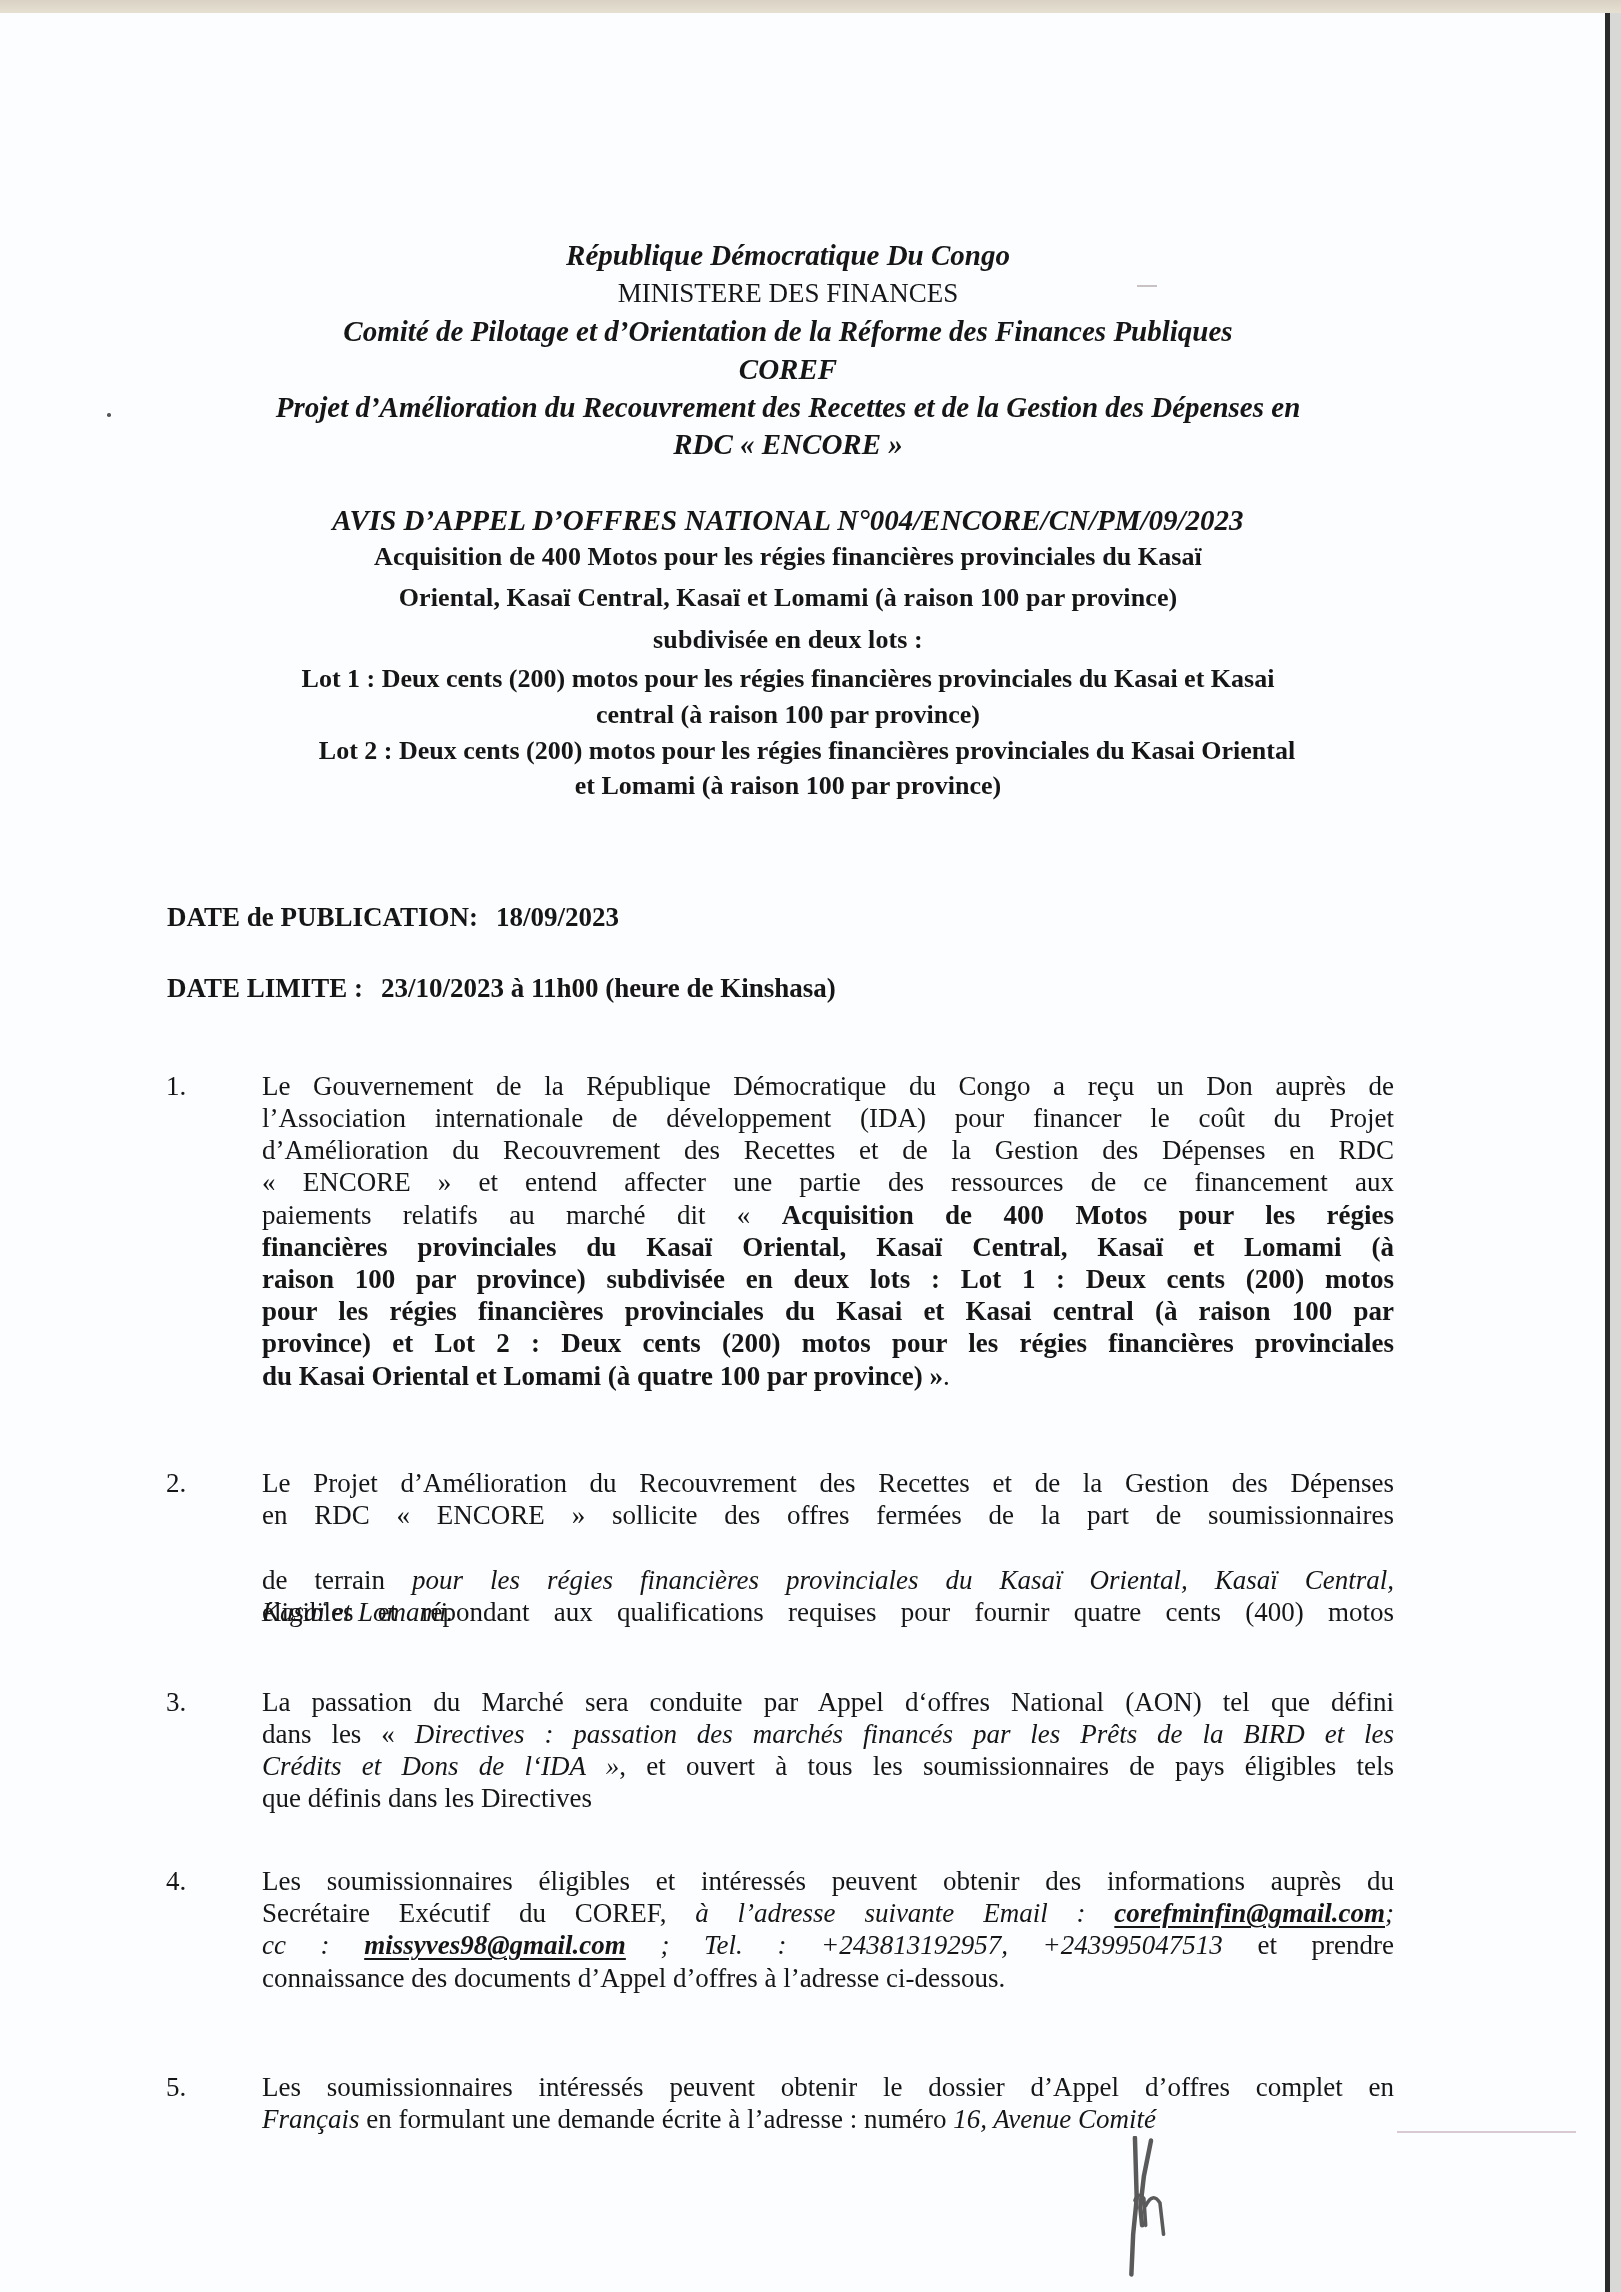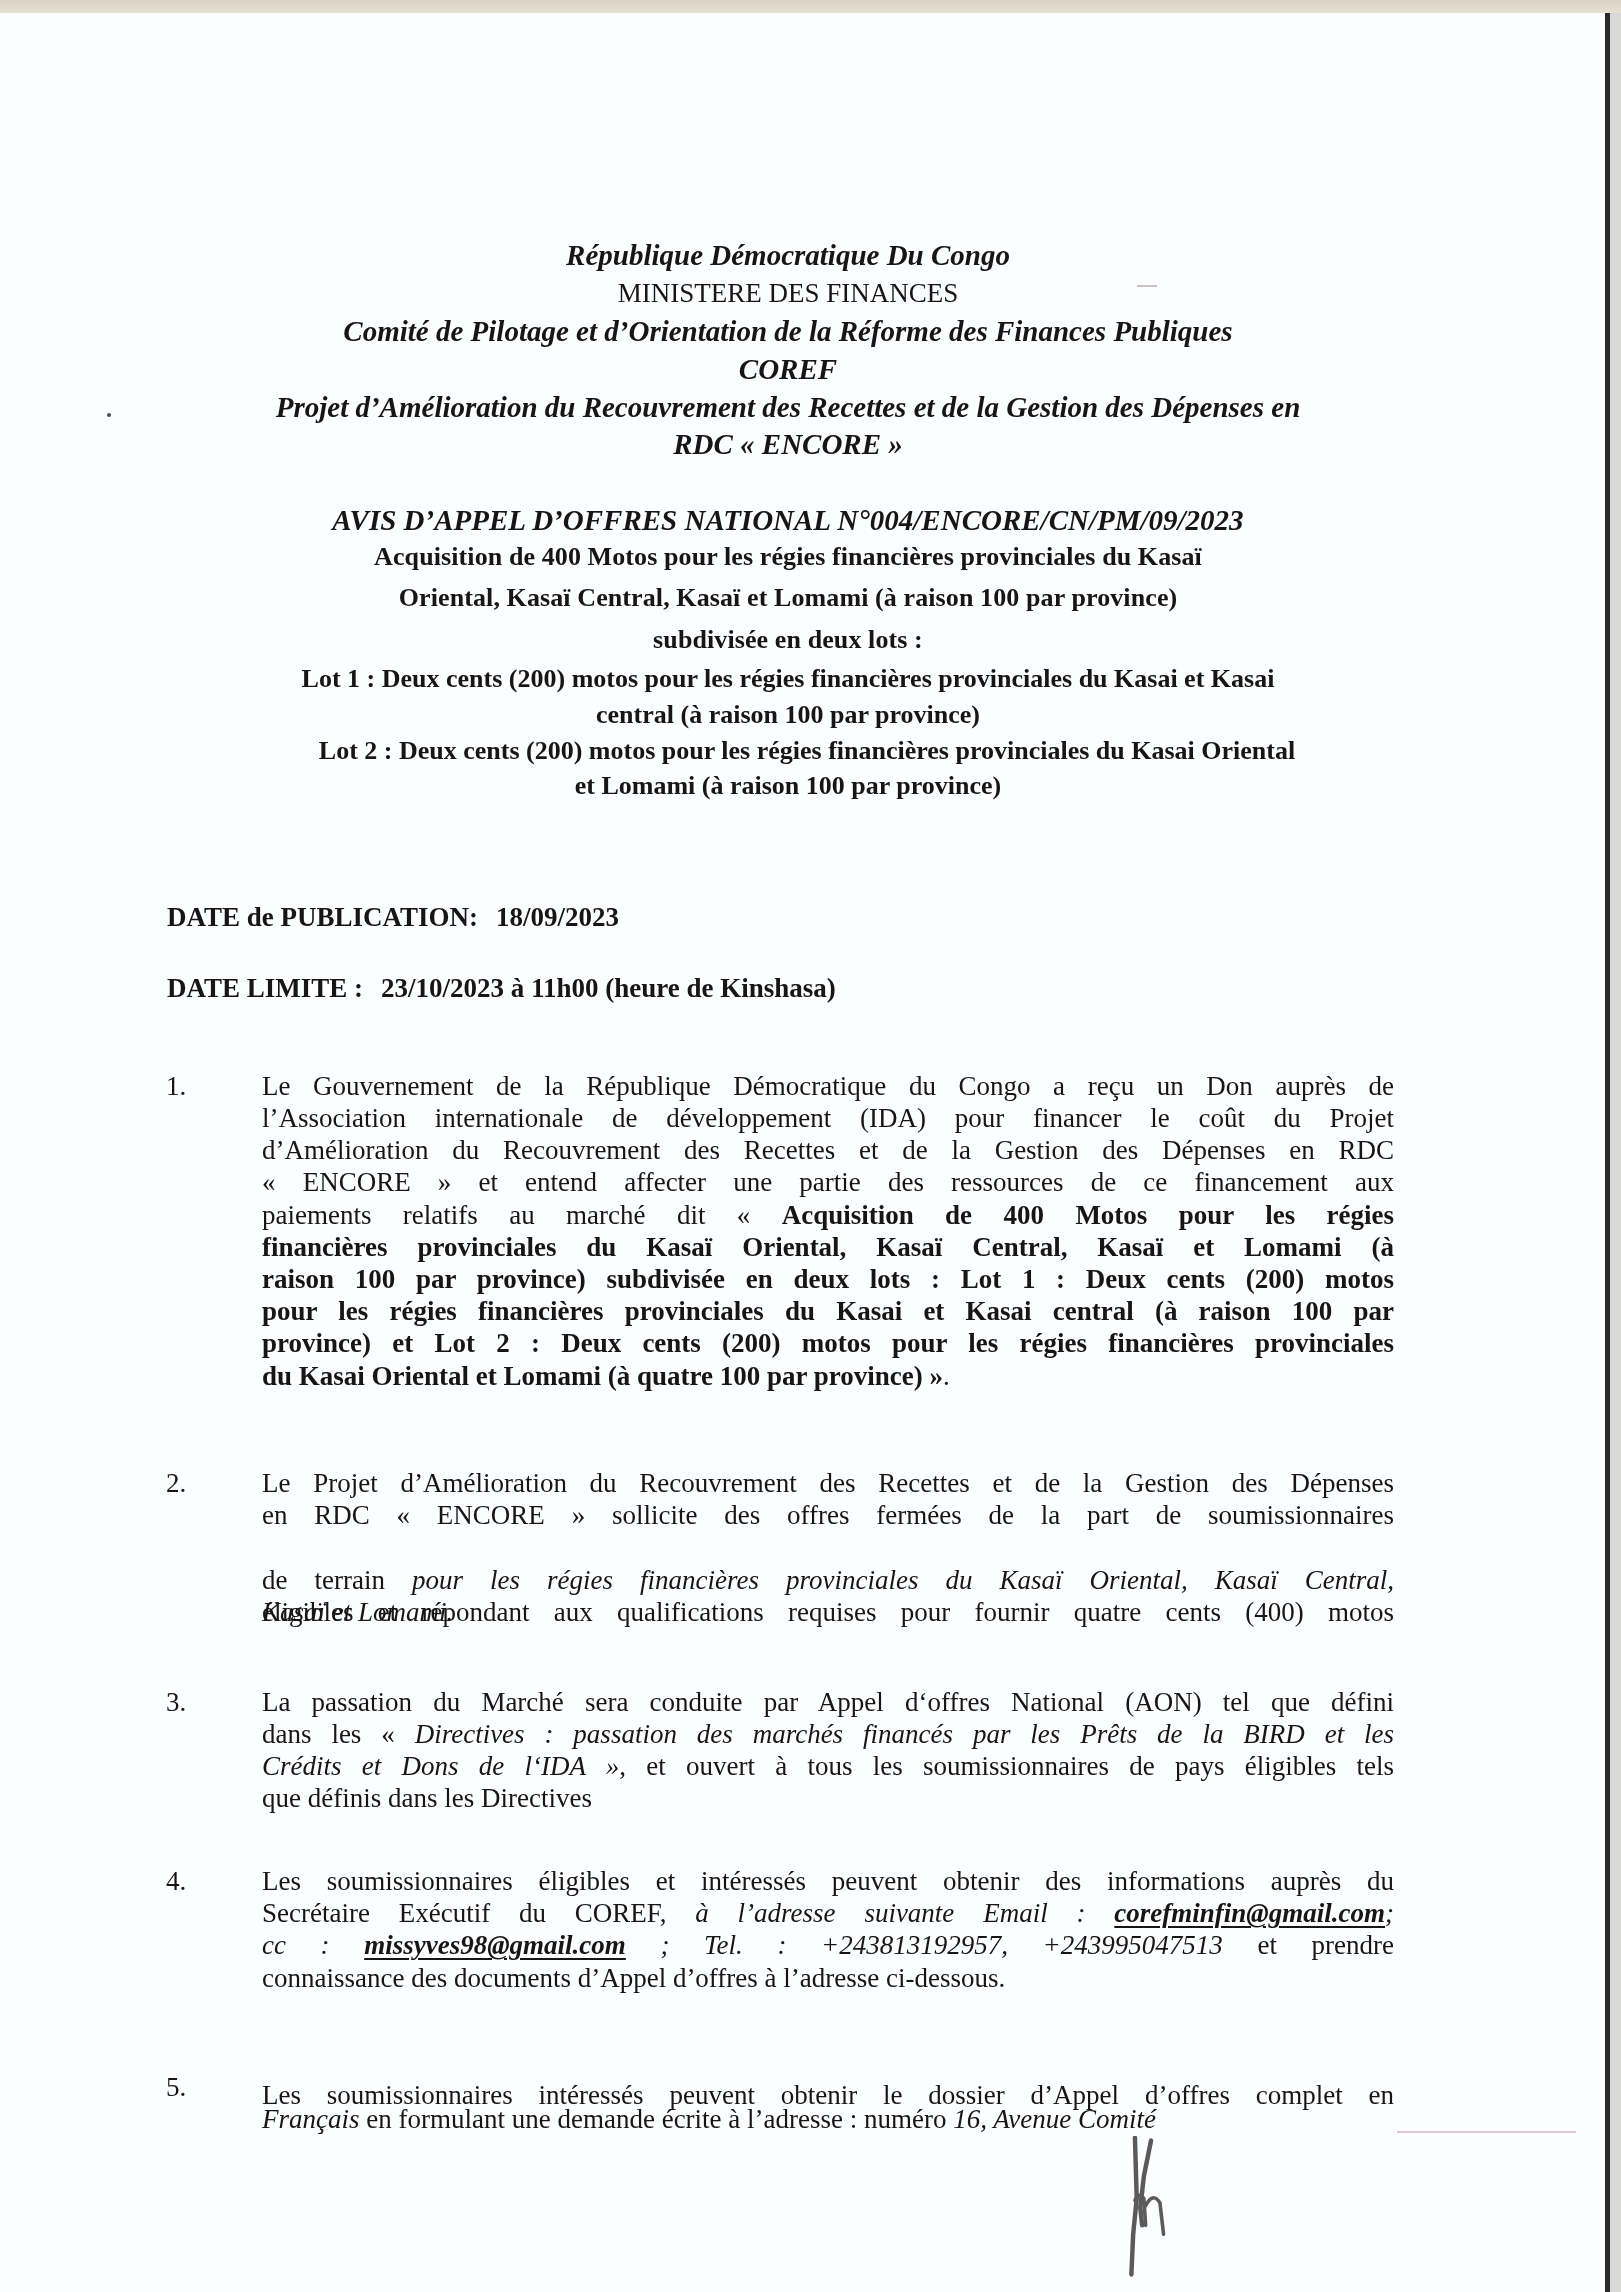--- a/index.html
+++ b/index.html
@@ -115,21 +115,21 @@
     <div class="p-line" style="top: 1684px;"><span>La passation du Marché sera conduite par Appel d‘offres National (AON) tel que défini</span></div>
     <div class="p-line" style="top: 1716px;"><span>dans les « </span><span class="i">Directives : passation des marchés financés par les Prêts de la BIRD et les</span></div>
     <div class="p-line" style="top: 1748px;"><span class="i">Crédits et Dons de l‘IDA »</span><span>, et ouvert à tous les soumissionnaires de pays éligibles tels</span></div>
     <div class="p-line last" style="top: 1780px;"><span>que définis dans les Directives</span></div>
     <div class="num" style="top: 1863px;">4.</div>
     <div class="p-line" style="top: 1863px;"><span>Les soumissionnaires éligibles et intéressés peuvent obtenir des informations auprès du</span></div>
     <div class="p-line" style="top: 1895px;"><span>Secrétaire Exécutif du COREF, </span><span class="i">à l’adresse suivante Email : </span><span class="i b u">corefminfin@gmail.com</span><span class="i">;</span></div>
     <div class="p-line" style="top: 1927px;"><span class="i">cc : </span><span class="i b u">missyves98@gmail.com</span><span class="i"> ; Tel. : +243813192957, +243995047513</span><span> et prendre</span></div>
     <div class="p-line last" style="top: 1960px;"><span>connaissance des documents d’Appel d’offres à l’adresse ci-dessous.</span></div>
     <div class="num" style="top: 2069px;">5.</div>
-    <div class="p-line" style="top: 2069px; margin-top: 8px;"><span>Les soumissionnaires intéressés peuvent obtenir le dossier d’Appel d’offres complet en</span></div>
+    <div class="p-line" style="top: 2069px;"><span>Les soumissionnaires intéressés peuvent obtenir le dossier d’Appel d’offres complet en</span></div>
     <div class="p-line last" style="top: 2101px;"><span class="i">Français</span><span> en formulant une demande écrite à l’adresse : numéro </span><span class="i">16, Avenue Comité</span></div>
   </div>
 
 <div class="dot" style="left:107px; top:413px;"></div>
 <div class="faint-dash" style="left:1137px; top:285px; width:19.7px;"></div>
 <div class="pink-line"></div>
 
 <svg class="signature" viewBox="0 0 70 160">
   <path d="M12 2 L14 70 L10 110 L8 155" stroke="#5a5a5a" stroke-width="5" fill="none" stroke-linecap="round"></path>
   <path d="M30 5 L22 45 L18 80 L20 100" stroke="#5a5a5a" stroke-width="5" fill="none" stroke-linecap="round"></path>

